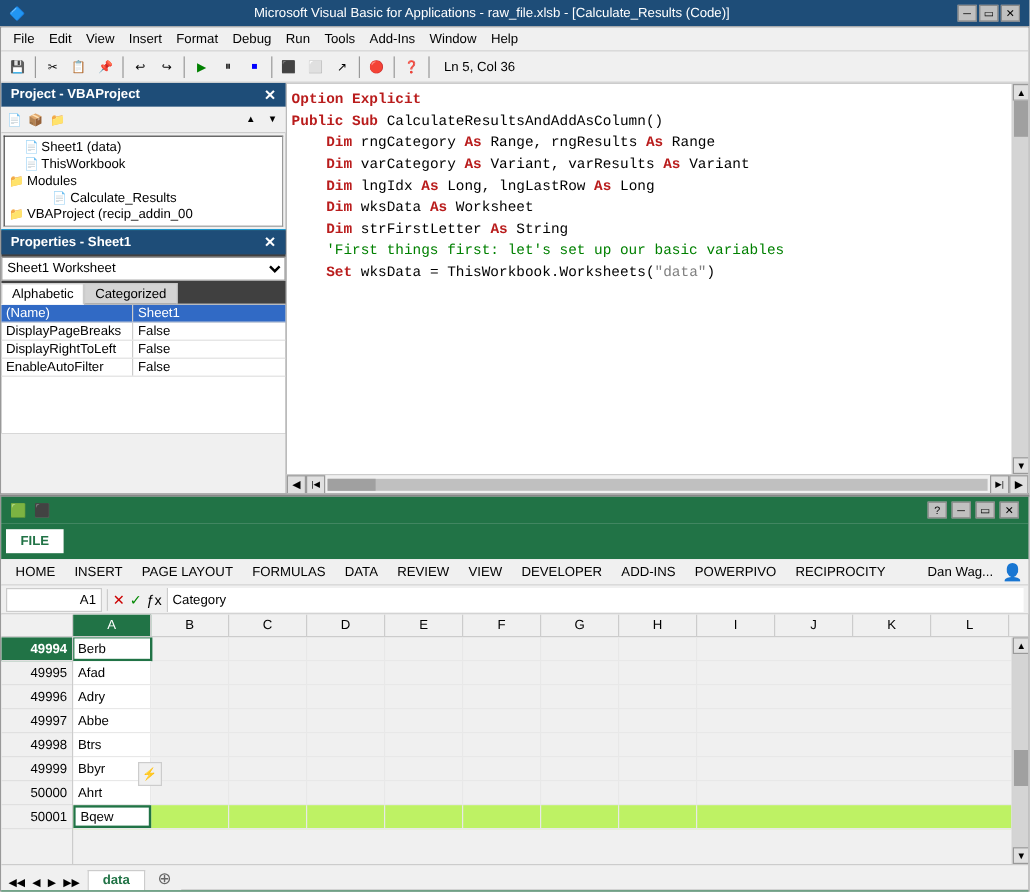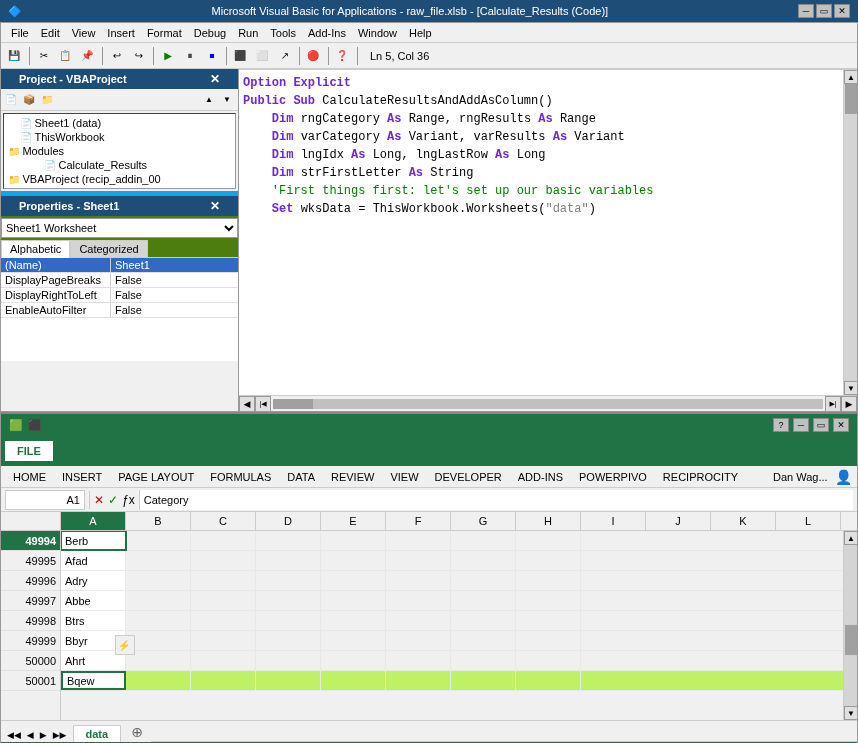--- a/index.html
+++ b/index.html
@@ -22,53 +22,53 @@
     .toolbar { background: #f0f0f0; height: 26px; display: flex; align-items: center; padding: 0 4px; border-bottom: 1px solid #ccc; gap: 2px; }
     .tb-btn { width: 20px; height: 20px; background: #f0f0f0; border: 1px solid transparent; display: flex; align-items: center; justify-content: center; cursor: pointer; font-size: 10px; }
     .tb-sep { width: 1px; height: 18px; background: #999; margin: 0 2px; }
     .tb-status { font-size: 11px; margin-left: 8px; color: #000; }
 
     
     .vba-content { display: flex; flex: 1; overflow: hidden; }
 
     
     .project-panel { width: 238px; background: #f0f0f0; border-right: 1px solid #999; display: flex; flex-direction: column; }
-    .panel-title-bar { background: #1e4d78; color: white; height: 20px; display: flex; align-items: center; justify-content: space-between; padding: 0 18px; font-size: 11px; font-weight: bold; }
+    .panel-title-bar { background: #1e4d78; color: white; height: 20px; display: flex; align-items: center; justify-content: space-between; padding: 0 8px; font-size: 11px; font-weight: bold; }
     .panel-close { color: white; font-size: 12px; cursor: pointer; }
     .panel-toolbar { background: #f0f0f0; height: 22px; display: flex; align-items: center; padding: 2px; border-bottom: 1px solid #ccc; }
     .panel-tb-btn { width: 18px; height: 16px; display: flex; align-items: center; justify-content: center; cursor: pointer; font-size: 10px; border: 1px solid transparent; }
 
     .project-tree { flex: 1; overflow: auto; padding: 2px; background: white; border: 1px inset #999; margin: 2px; }
     .tree-item { padding: 1px 2px; display: flex; align-items: center; gap: 2px; font-size: 11px; cursor: pointer; }
     .tree-indent1 { margin-left: 12px; }
     .tree-indent3 { margin-left: 36px; }
     .tree-icon { font-size: 10px; }
 
     
-    .props-panel { background: #4d7c0f; border-top: 5px solid #0ea5e9; display: flex; flex-direction: column; height: 170px; }
+    .props-panel { background: #404040; border-top: 1px solid #0ea5e9; display: flex; flex-direction: column; height: 170px; }
     .props-select { width: 100%; height: 20px; font-size: 11px; border: 1px solid #999; background: white; margin: 2px 0; }
     .props-tabs { display: flex; border-bottom: 1px solid #ccc; }
     .props-tab { padding: 2px 8px; font-size: 11px; cursor: pointer; border: 1px solid #ccc; border-bottom: none; background: #d4d4d4; }
     .props-tab.active { background: white; border-bottom: 1px solid white; margin-bottom: -1px; }
     .props-table { flex: 1; overflow: auto; background: white; }
     .props-row { display: flex; border-bottom: 1px solid #e0e0e0; }
     .props-row.selected { background: #316AC5; color: white; }
     .props-cell { padding: 1px 4px; font-size: 11px; overflow: hidden; }
     .props-cell-name { width: 110px; border-right: 1px solid #ccc; }
     .props-cell-val { flex: 1; }
 
     
     .code-area { flex: 1; display: flex; flex-direction: column; background: white; }
     .code-header { display: flex; border-bottom: 1px solid #ccc; }
     .code-select { height: 22px; font-size: 11px; border: 1px solid #999; background: white; }
     .code-select-left { width: 260px; border-right: none; }
     .code-select-right { flex: 1; }
     .code-body { flex: 1; overflow: auto; padding: 4px; font-family: 'Courier New', monospace; font-size: 12px; position: relative; }
     .code-line { white-space: pre; line-height: 1.5; }
-    .kw { color: #6d28d9; font-weight: bold; }
+    .kw { color: #b91c1c; font-weight: bold; }
     .str { color: #808080; }
     .cmt { color: #008000; }
     .code-area-inner { display: flex; flex: 1; overflow: hidden; }
     .code-hscroll { height: 16px; border-top: 1px solid #ccc; display: flex; align-items: center; background: #f0f0f0; }
     .scroll-btn { width: 16px; height: 16px; display: flex; align-items: center; justify-content: center; font-size: 9px; cursor: pointer; border: 1px solid #999; background: #e0e0e0; }
     .scroll-track { flex: 1; height: 8px; background: #c0c0c0; margin: 0 2px; }
     .scroll-thumb { width: 30px; height: 8px; background: #a0a0a0; }
 
     
     .excel-window { background: #f0f0f0; height: 353px; display: flex; flex-direction: column; border: 1px solid #999; border-top: 2px solid #888; }
@@ -248,20 +248,21 @@
       <div class="code-header">
       </div>
       <div class="code-area-inner">
         <div class="code-body" style="flex:1;">
           <div class="code-line"><span class="kw">Option Explicit</span></div>
           <div class="code-line"><span class="kw">Public Sub </span><span>CalculateResultsAndAddAsColumn()</span></div>
           <div class="code-line"></div>
           <div class="code-line">    <span class="kw">Dim </span><span>rngCategory </span><span class="kw">As </span><span>Range, rngResults </span><span class="kw">As </span><span>Range</span></div>
           <div class="code-line">    <span class="kw">Dim </span><span>varCategory </span><span class="kw">As </span><span>Variant, varResults </span><span class="kw">As </span><span>Variant</span></div>
           <div class="code-line">    <span class="kw">Dim </span><span>lngIdx </span><span class="kw">As </span><span>Long, lngLastRow </span><span class="kw">As </span><span>Long</span></div>
+          <div class="code-line">    <span class="kw">Dim </span><span>wksData </span><span class="kw">As </span><span>Worksheet</span></div>
           <div class="code-line">    <span class="kw">Dim </span><span>strFirstLetter </span><span class="kw">As </span><span>String</span></div>
           <div class="code-line"></div>
           <div class="code-line cmt">    'First things first: let's set up our basic variables</div>
           <div class="code-line">    <span class="kw">Set </span><span>wksData = ThisWorkbook.Worksheets(</span><span class="str">"data"</span><span>)</span></div>
         </div>
         <div class="vscroll">
           <div class="vscroll-btn">▲</div>
           <div class="vscroll-track">
             <div class="vscroll-thumb"></div>
           </div>

